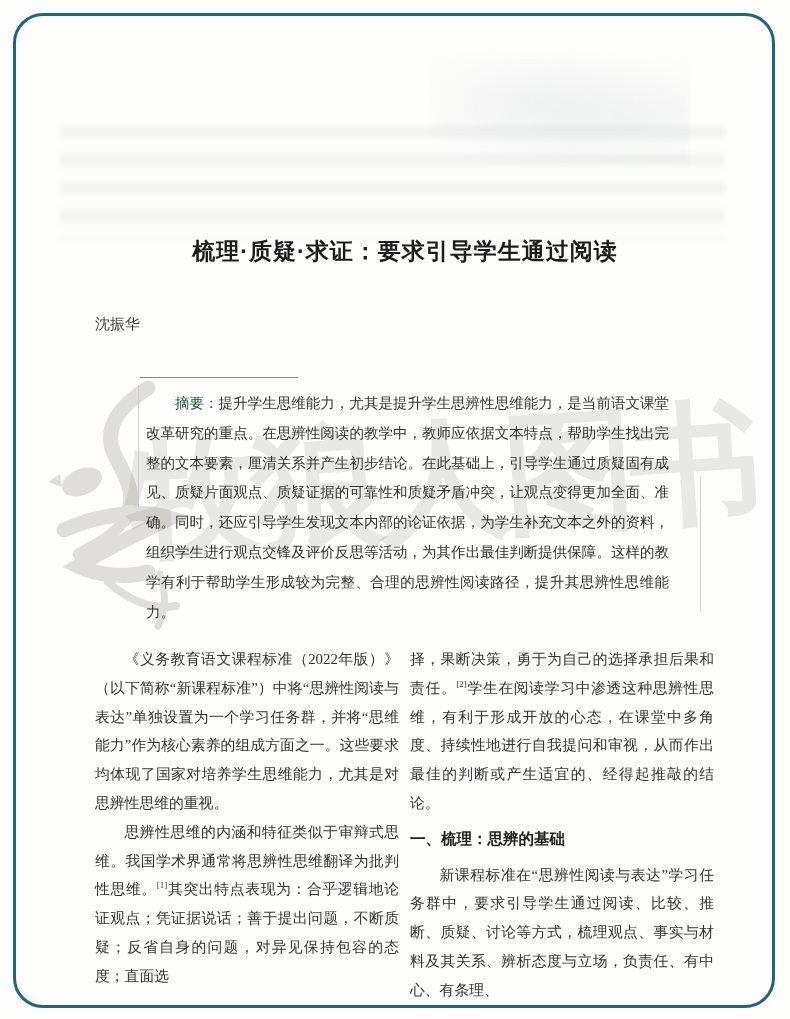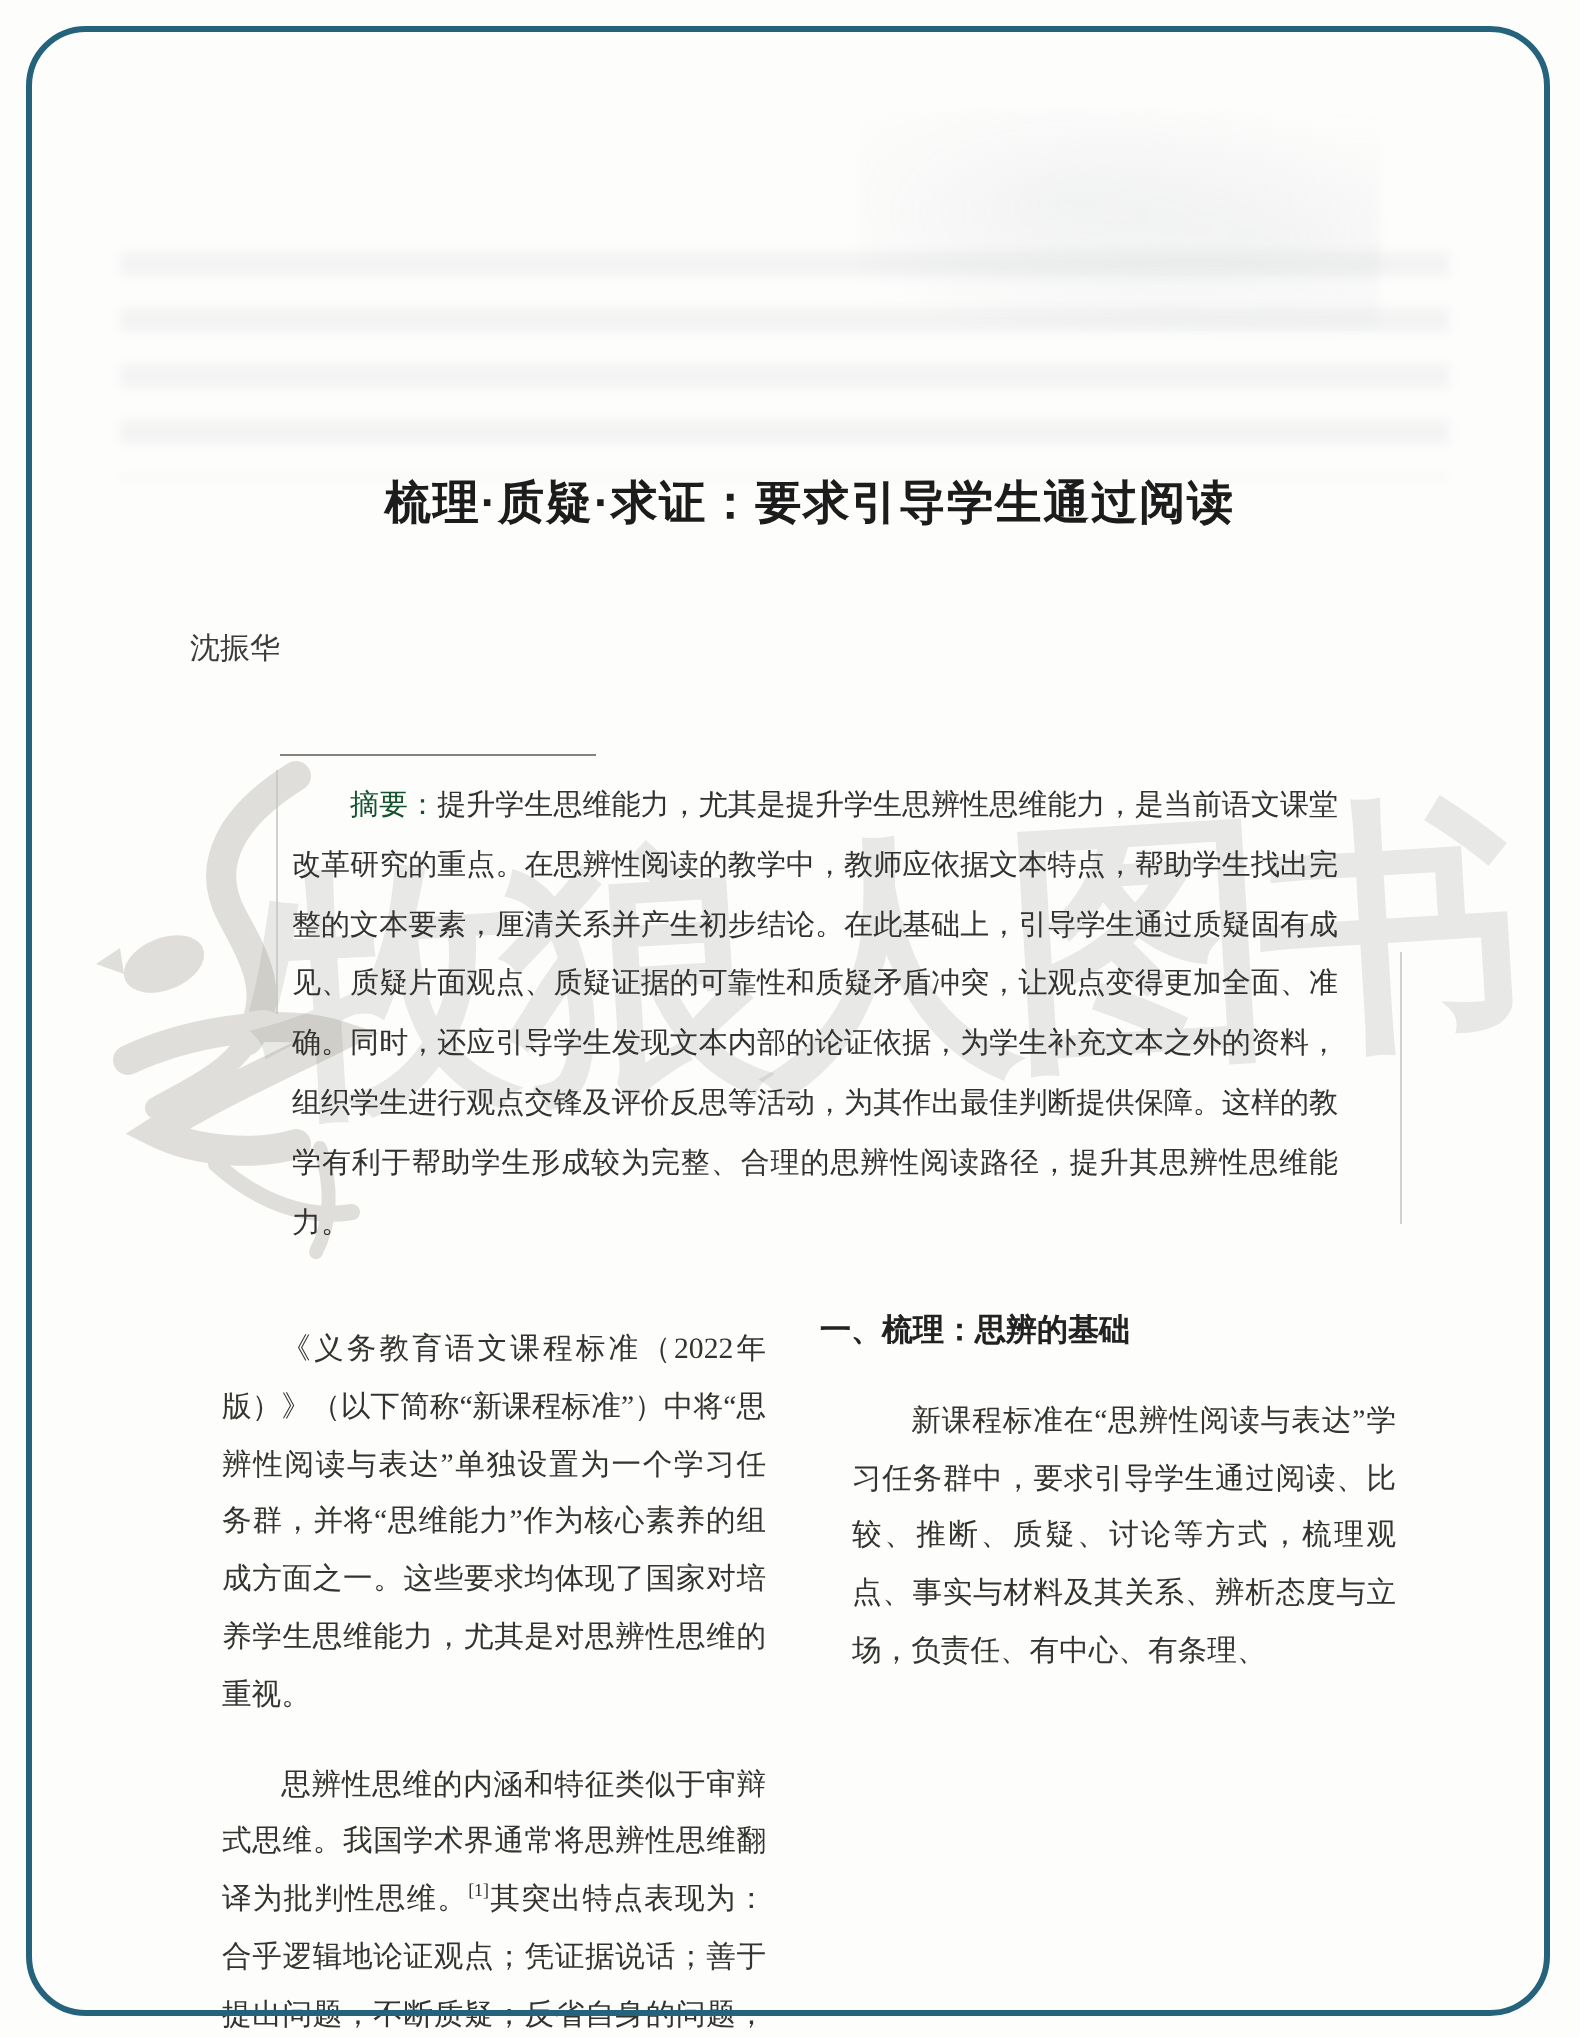--- a/index.html
+++ b/index.html
@@ -50,21 +50,21 @@
   .abstract-rule{position:absolute;left:140px;top:377px;width:158px;height:1px;background:#84837f;z-index:3;}
   .abstract{
     position:absolute;left:146px;top:389px;width:523px;z-index:3;
     font-size:14.5px;line-height:29.8px;text-align:justify;color:#333230;
   }
   .abstract p{margin:0;text-indent:2em;}
   .lbl{font-weight:normal;font-family:"Liberation Sans", sans-serif;color:#14532d;}
 
   .columns{position:absolute;left:95px;top:645px;width:619px;display:flex;gap:11px;z-index:3;}
   .col{width:304px;font-size:14.8px;line-height:28.8px;text-align:justify;color:#34332f;}
-  .col p{margin:16px;text-indent:2em;}
+  .col p{margin:0;text-indent:2em;}
   .col p.cont{text-indent:0;}
   sup.ref{font-size:9px;vertical-align:super;line-height:0;}
   .sec-heading{
     margin:7px 0;font-weight:bold;font-size:15.5px;color:#222;
     font-family:"Liberation Sans", sans-serif;
   }
 
   .footnote{position:absolute;left:95px;top:963px;width:619px;z-index:4;font-size:13.5px;color:#333;}
   .fn-rule{width:178px;height:1px;background:#5a5a58;margin-bottom:10px;}
   .footnote p{margin:0;text-indent:2em;line-height:20px;}
@@ -107,19 +107,20 @@
   <div class="abstract">
     <p><span class="lbl">摘要：</span><span>提升学生思维能力，尤其是提升学生思辨性思维能力，是当前语文课堂改革研究的重点。在思辨性阅读的教学中，教师应依据文本特点，帮助学生找出完整的文本要素，厘清关系并产生初步结论。在此基础上，引导学生通过质疑固有成见、质疑片面观点、质疑证据的可靠性和质疑矛盾冲突，让观点变得更加全面、准确。同时，还应引导学生发现文本内部的论证依据，为学生补充文本之外的资料，组织学生进行观点交锋及评价反思等活动，为其作出最佳判断提供保障。这样的教学有利于帮助学生形成较为完整、合理的思辨性阅读路径，提升其思辨性思维能力。</span></p>
   </div>
 
   <div class="columns">
     <div class="col">
       <p><span>《义务教育语文课程标准（2022年版）》（以下简称“新课程标准”）中将“思辨性阅读与表达”单独设置为一个学习任务群，并将“思维能力”作为核心素养的组成方面之一。这些要求均体现了国家对培养学生思维能力，尤其是对思辨性思维的重视。</span></p>
       <p><span>思辨性思维的内涵和特征类似于审辩式思维。我国学术界通常将思辨性思维翻译为批判性思维。</span><sup class="ref">[1]</sup><span>其突出特点表现为：合乎逻辑地论证观点；凭证据说话；善于提出问题，不断质疑；反省自身的问题，对异见保持包容的态度；直面选</span></p>
     </div>
     <div class="col">
+      <p class="cont"><span>择，果断决策，勇于为自己的选择承担后果和责任。</span><sup class="ref">[2]</sup><span>学生在阅读学习中渗透这种思辨性思维，有利于形成开放的心态，在课堂中多角度、持续性地进行自我提问和审视，从而作出最佳的判断或产生适宜的、经得起推敲的结论。</span></p>
       <h2 class="sec-heading">一、梳理：思辨的基础</h2>
       <p><span>新课程标准在“思辨性阅读与表达”学习任务群中，要求引导学生通过阅读、比较、推断、质疑、讨论等方式，梳理观点、事实与材料及其关系、辨析态度与立场，负责任、有中心、有条理、</span></p>
     </div>
   </div>
 
 
 </div>
 
 </body></html>

